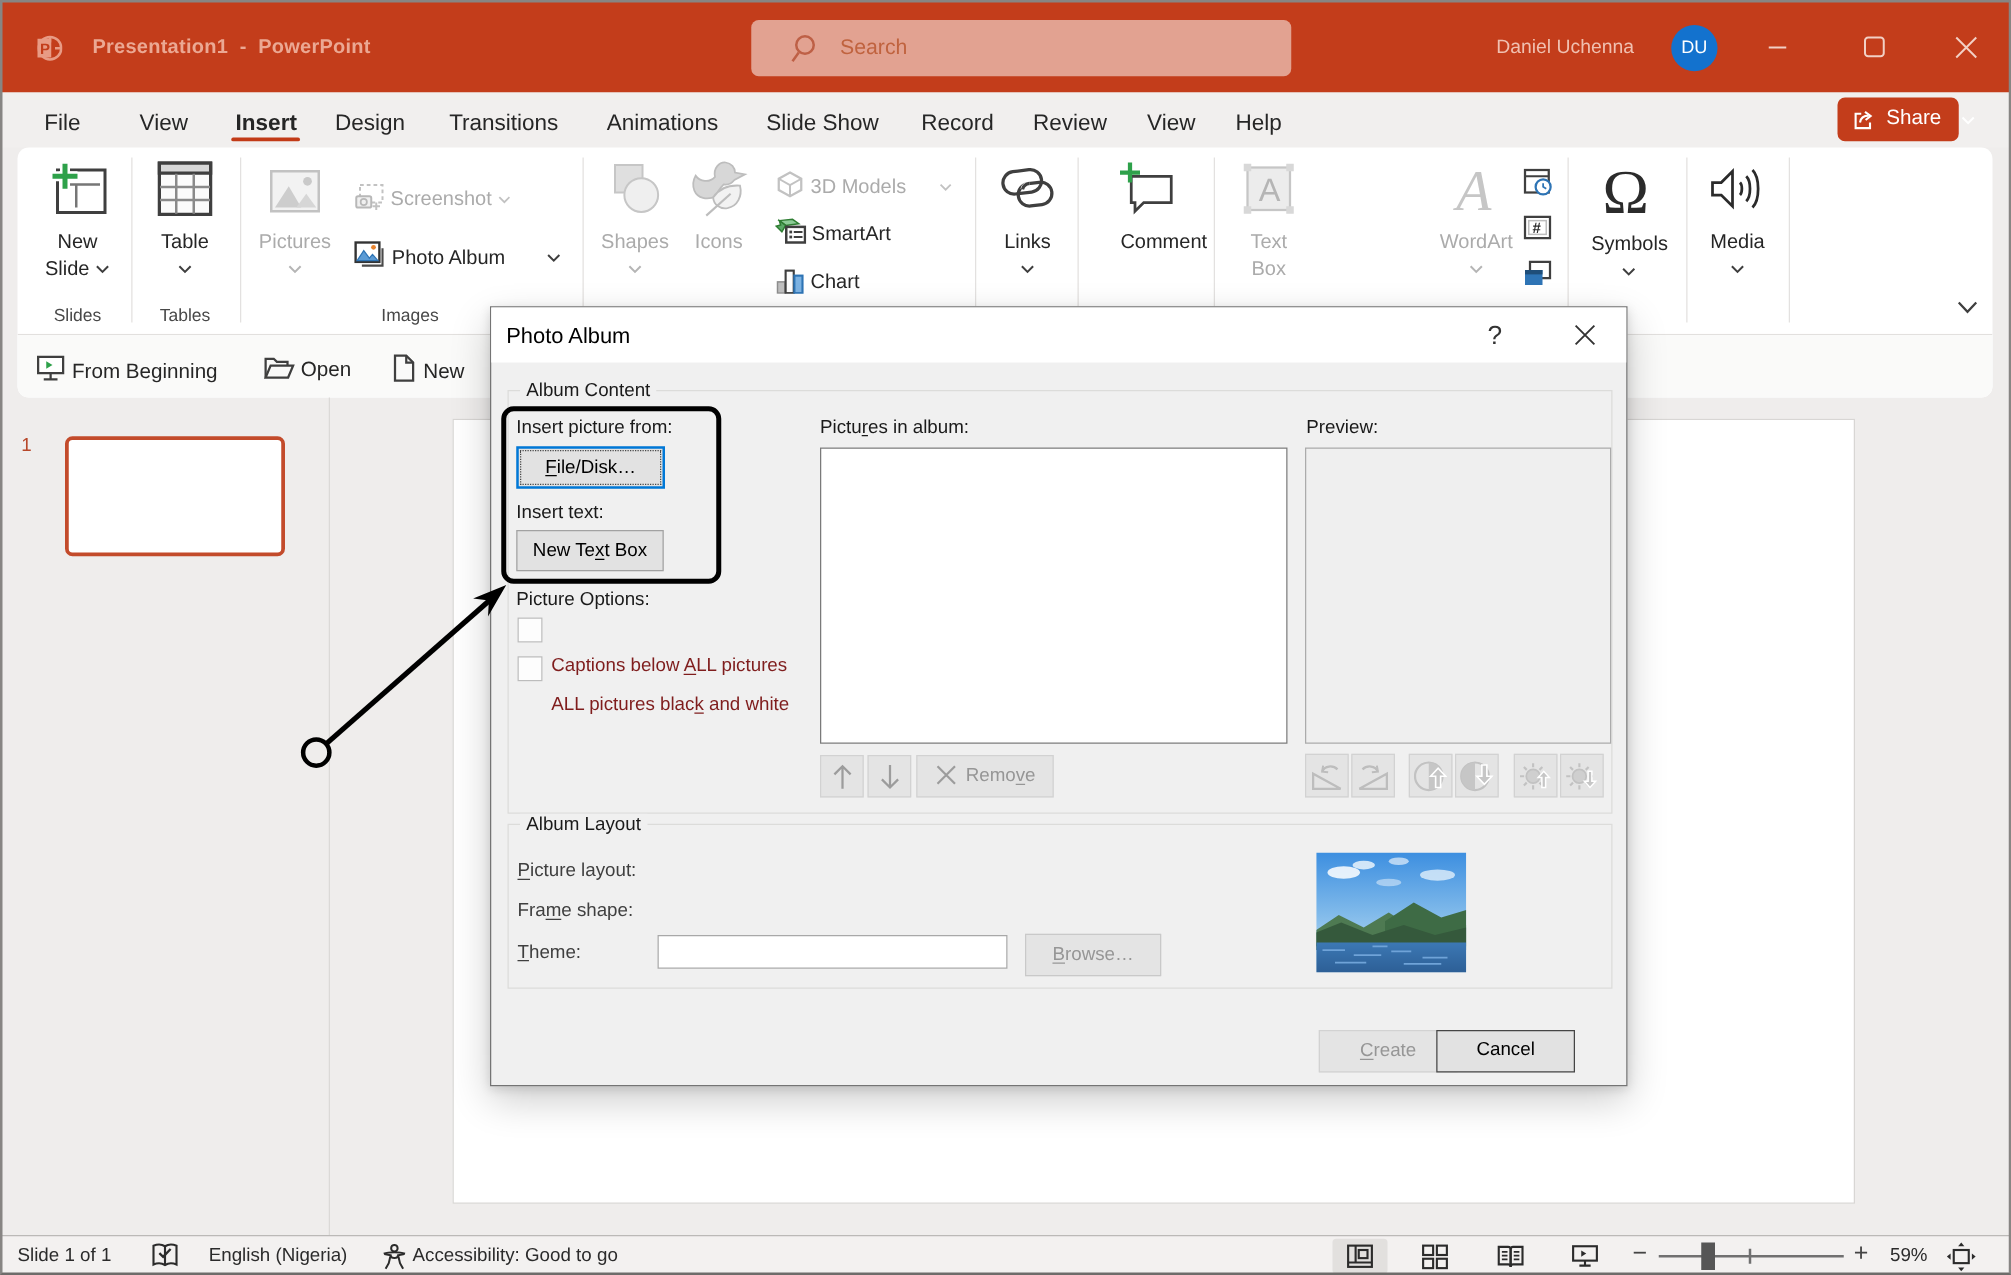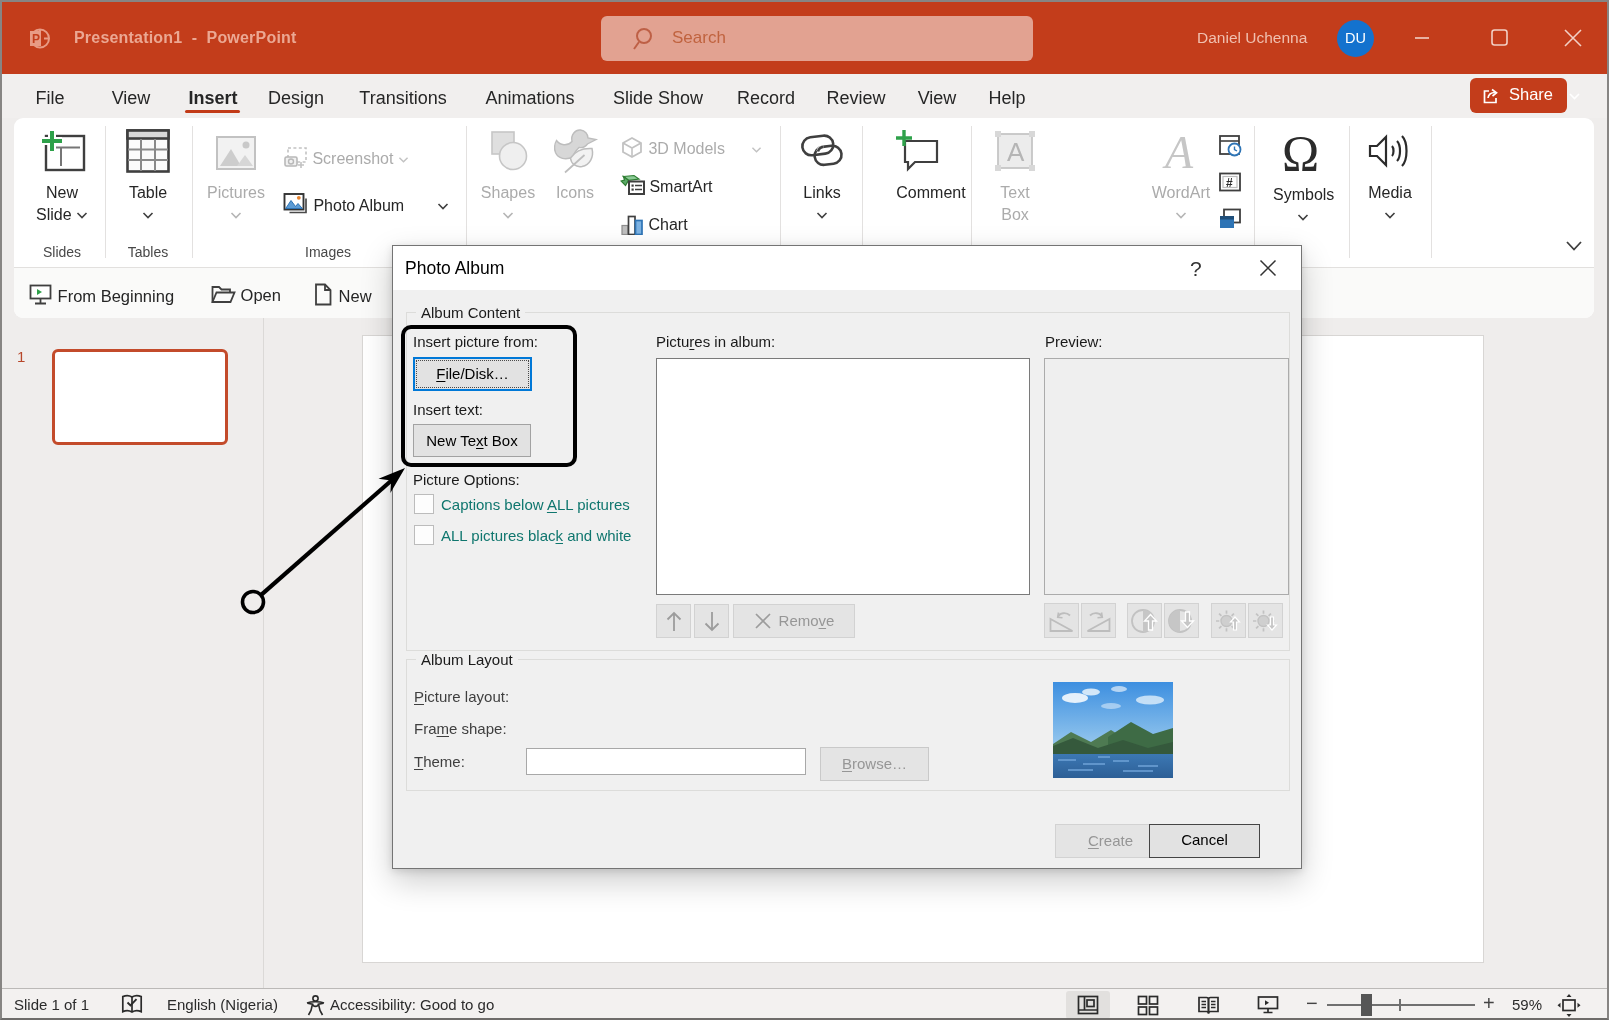--- a/index.html
+++ b/index.html
@@ -38,21 +38,21 @@
   
   #dialog { left:392px; top:245px; width:910px; height:624px; background:#F0F0F0; border:1px solid #747474; box-shadow:0 12px 30px rgba(0,0,0,.20), 0 2px 8px rgba(0,0,0,.13); }
   #dlgtitle { left:0; top:0; width:908px; height:44px; background:#fff; }
   #dlgname { left:12px; top:12px; font-size:17.5px; color:#000; }
   .fieldset { position:absolute; border:1px solid #DCDCDA; }
   .fslabel { position:absolute; top:-9px; left:9px; background:#F0F0F0; padding:0 5px; font-size:15px; color:#1a1a1a; }
   .dlbl { position:absolute; font-size:15px; color:#1a1a1a; white-space:nowrap; }
   .dbtn { position:absolute; background:#E2E2E2; border:1px solid #A2A2A2; font-size:15px; color:#000; text-align:center; }
   .disbtn { position:absolute; background:#E4E4E4; border:1px solid #D2D2D2; font-size:15px; color:#969696; text-align:center; }
   .cb { position:absolute; width:20px; height:20px; background:#FDFDFD; border:1px solid #BCBCBC; }
-  .cblbl { position:absolute; font-size:15px; color:#0f766e; white-space:nowrap; }
+  .cblbl { position:absolute; font-size:15px; color:#7f1d1d; white-space:nowrap;margin-top:28px; }
   .combo { position:absolute; width:404px; height:26px; background:#fff; border:1px solid #9B9B9B; font-size:15.5px; color:#3F3F3F; }
   u { text-decoration:underline; text-underline-offset:2px; }
   .cbox { position:absolute; right:0; top:0; width:12px; height:24px; background:#FAFAFA; border-left:1px solid #9B9B9B; }
   .cbox::after { content:""; position:absolute; left:1.5px; top:7px; width:6px; height:6px; border-right:2.2px solid #555; border-bottom:2.2px solid #555; transform:rotate(45deg) scale(1,.75); }
 </style>
 </head>
 <body>
 
 <div class="abs" style="left:0;top:0;width:1609px;height:1020px;border:2px solid #878583;border-bottom:2px solid #6E6C6A;z-index:90;pointer-events:none"></div>
 
@@ -428,21 +428,21 @@
   <div class="abs" style="left:263px;top:112px;width:374px;height:237px;background:#fff;border:1px solid #7A7A7A"></div>
   <div class="dlbl" style="left:652px;top:87px">Preview:</div>
   <div class="abs" style="left:651px;top:112px;width:245px;height:237px;background:#EFEFEF;border:1px solid #ABABAB"></div>
 
   <div class="disbtn" style="left:263px;top:358px;width:35px;height:34px"><svg style="margin-top:6px" width="18" height="21" viewBox="0 0 18 21" fill="none" stroke="#9C9C9C" stroke-width="1.8">
         <path d="M9 20 V2 M2.5 8.5 L9 2 L15.5 8.5"></path>
       </svg></div>
   <div class="disbtn" style="left:301px;top:358px;width:35px;height:34px"><svg style="margin-top:6px" width="18" height="21" viewBox="0 0 18 21" fill="none" stroke="#9C9C9C" stroke-width="1.8">
         <path d="M9 1 V19 M2.5 12.5 L9 19 L15.5 12.5"></path>
       </svg></div>
-  <div class="disbtn" style="left:340px;top:358px;width:122px;height:34px;line-height:32px"><svg style="vertical-align:-4px;margin-right:7px" width="18" height="18" viewBox="0 0 18 18" fill="none" stroke="#9C9C9C" stroke-width="1.7">
+  <div class="disbtn" style="left:340px;top:358px;width:110px;height:34px;line-height:32px"><svg style="vertical-align:-4px;margin-right:7px" width="18" height="18" viewBox="0 0 18 18" fill="none" stroke="#9C9C9C" stroke-width="1.7">
         <path d="M2 2 L16 16 M16 2 L2 16"></path>
       </svg>Remo<u>v</u>e</div>
 
   <div class="disbtn" style="left:651px;top:357px;width:35px;height:35px"><svg style="margin-top:4px" width="27" height="26" viewBox="0 0 27 26" fill="none" stroke="#BDBDBD" stroke-width="1.8">
         <path d="M2.5 23 L24.5 23 L2.5 11 Z"></path>
         <path d="M10 9 C11.5 4.5 18.5 4 22 7.5"></path>
         <path d="M10.5 4.5 L9.7 9.3 L14.5 9.8" stroke-width="1.6"></path>
       </svg></div>
   <div class="disbtn" style="left:688px;top:357px;width:35px;height:35px"><svg style="margin-top:4px" width="27" height="26" viewBox="0 0 27 26" fill="none" stroke="#BDBDBD" stroke-width="1.8">
         <path d="M24.5 23 L2.5 23 L24.5 11 Z"></path>

